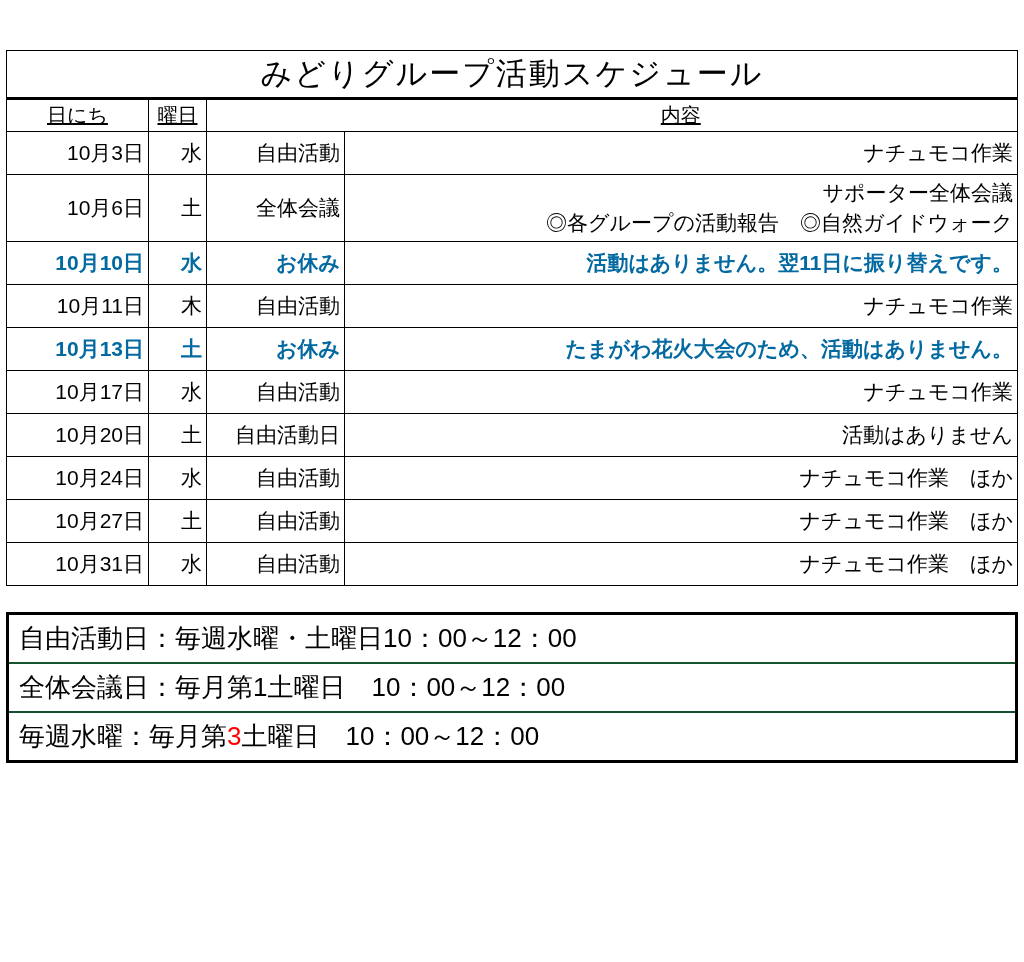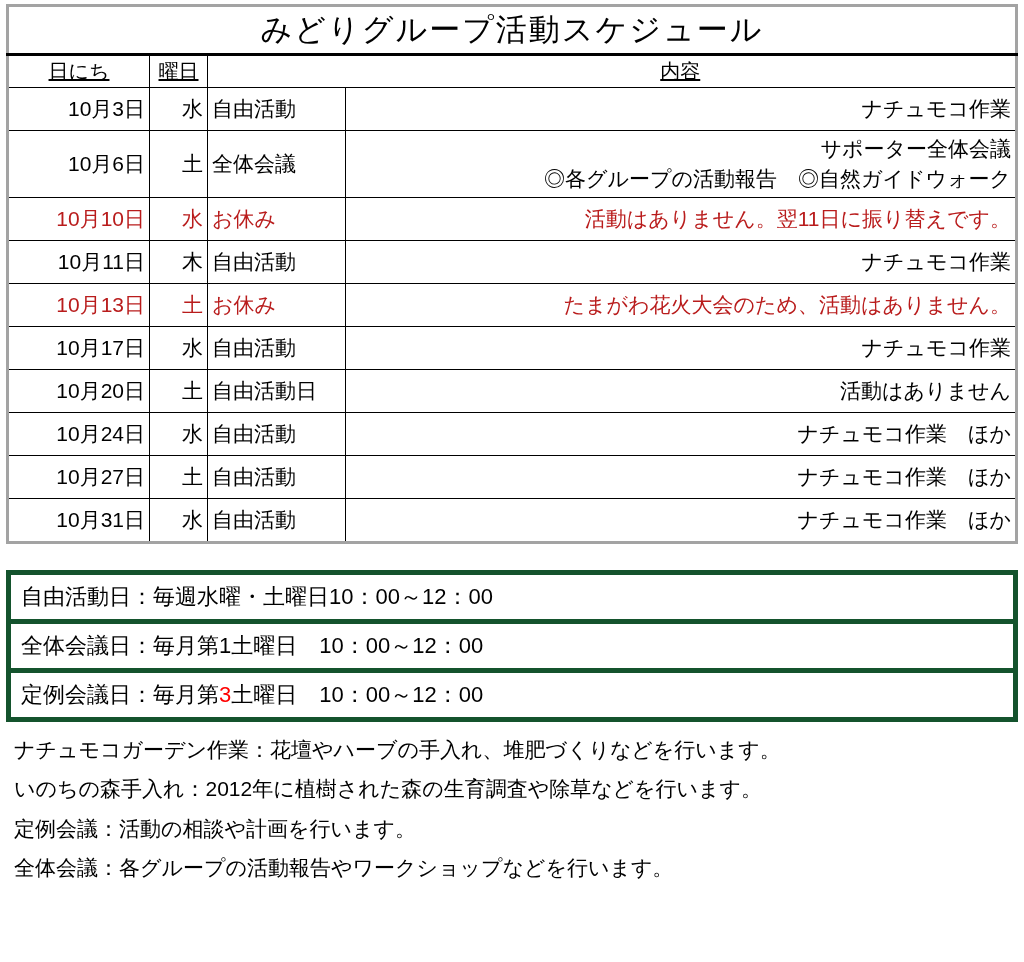--- a/index.html
+++ b/index.html
@@ -20,21 +20,22 @@
     position: relative;
     box-sizing: border-box;
     padding: 4px 6px 0 6px;
   }
 
   
   table.schedule {
     border-collapse: collapse;
     width: 1012px;
     table-layout: fixed;
-    border: 3px solid #a3a3a3;
+    border: 1px solid #a3a3a3;
+    margin-top: 46px;
   }
   table.schedule td, table.schedule th {
     border: 1px solid #000;
     padding: 2px 4px;
     font-weight: normal;
     vertical-align: middle;
   }
   .title-cell {
     text-align: center;
     font-size: 31px;
@@ -50,46 +51,46 @@
   .col-date   { width: 142px; }
   .col-day    { width: 58px; }
   .col-kind   { width: 138px; }
 
   td.date, td.day {
     text-align: right;
     font-size: 21px;
     white-space: nowrap;
   }
   td.kind {
-    text-align: left;
+    text-align: right;
     font-size: 21px;
     white-space: nowrap;
   }
   td.content {
     text-align: right;
     font-size: 21px;
     line-height: 1.45;
   }
-  tr.red td { color: #b91c1c; font-weight: normal; }
+  tr.red td { color: #0369a1; font-weight: bold; }
   tr.bold td { font-weight: normal; }
   tr.tall td { height: 62px; }
   tr.row td { height: 38px; }
 
   
   .spacer { height: 26px; }
   table.notes {
     border-collapse: collapse;
     width: 1012px;
     table-layout: fixed;
     border: 3px solid #000;
   }
   table.notes td {
-    border: 5px solid #14532d;
+    border: 2px solid #14532d;
     padding: 6px 10px;
-    font-size: 22px;
+    font-size: 26px;
     height: 32px;
   }
   .red-char { color: #ff0000; }
 
   
   .footer {
     margin-top: 14px;
     padding-left: 8px;
   }
   .footer p {
@@ -191,25 +192,19 @@
 
   <table class="notes">
     <tbody>
       <tr>
         <td>自由活動日：毎週水曜・土曜日10：00～12：00</td>
       </tr>
       <tr>
         <td>全体会議日：毎月第1土曜日　10：00～12：00</td>
       </tr>
       <tr>
-        <td><span>定例会議日：毎月第</span><span class="red-char">3</span><span>土曜日　10：00～12：00</span></td>
+        <td><span>毎週水曜：毎月第</span><span class="red-char">3</span><span>土曜日　10：00～12：00</span></td>
       </tr>
     </tbody>
   </table>
 
-  <div class="footer" id="footer-lines">
-      <p>ナチュモコガーデン作業：花壇やハーブの手入れ、堆肥づくりなどを行います。</p>
-      <p>いのちの森手入れ：2012年に植樹された森の生育調査や除草などを行います。</p>
-      <p>定例会議：活動の相談や計画を行います。</p>
-      <p>全体会議：各グループの活動報告やワークショップなどを行います。</p>
-    </div>
 
 </div>
 
 </body></html>

